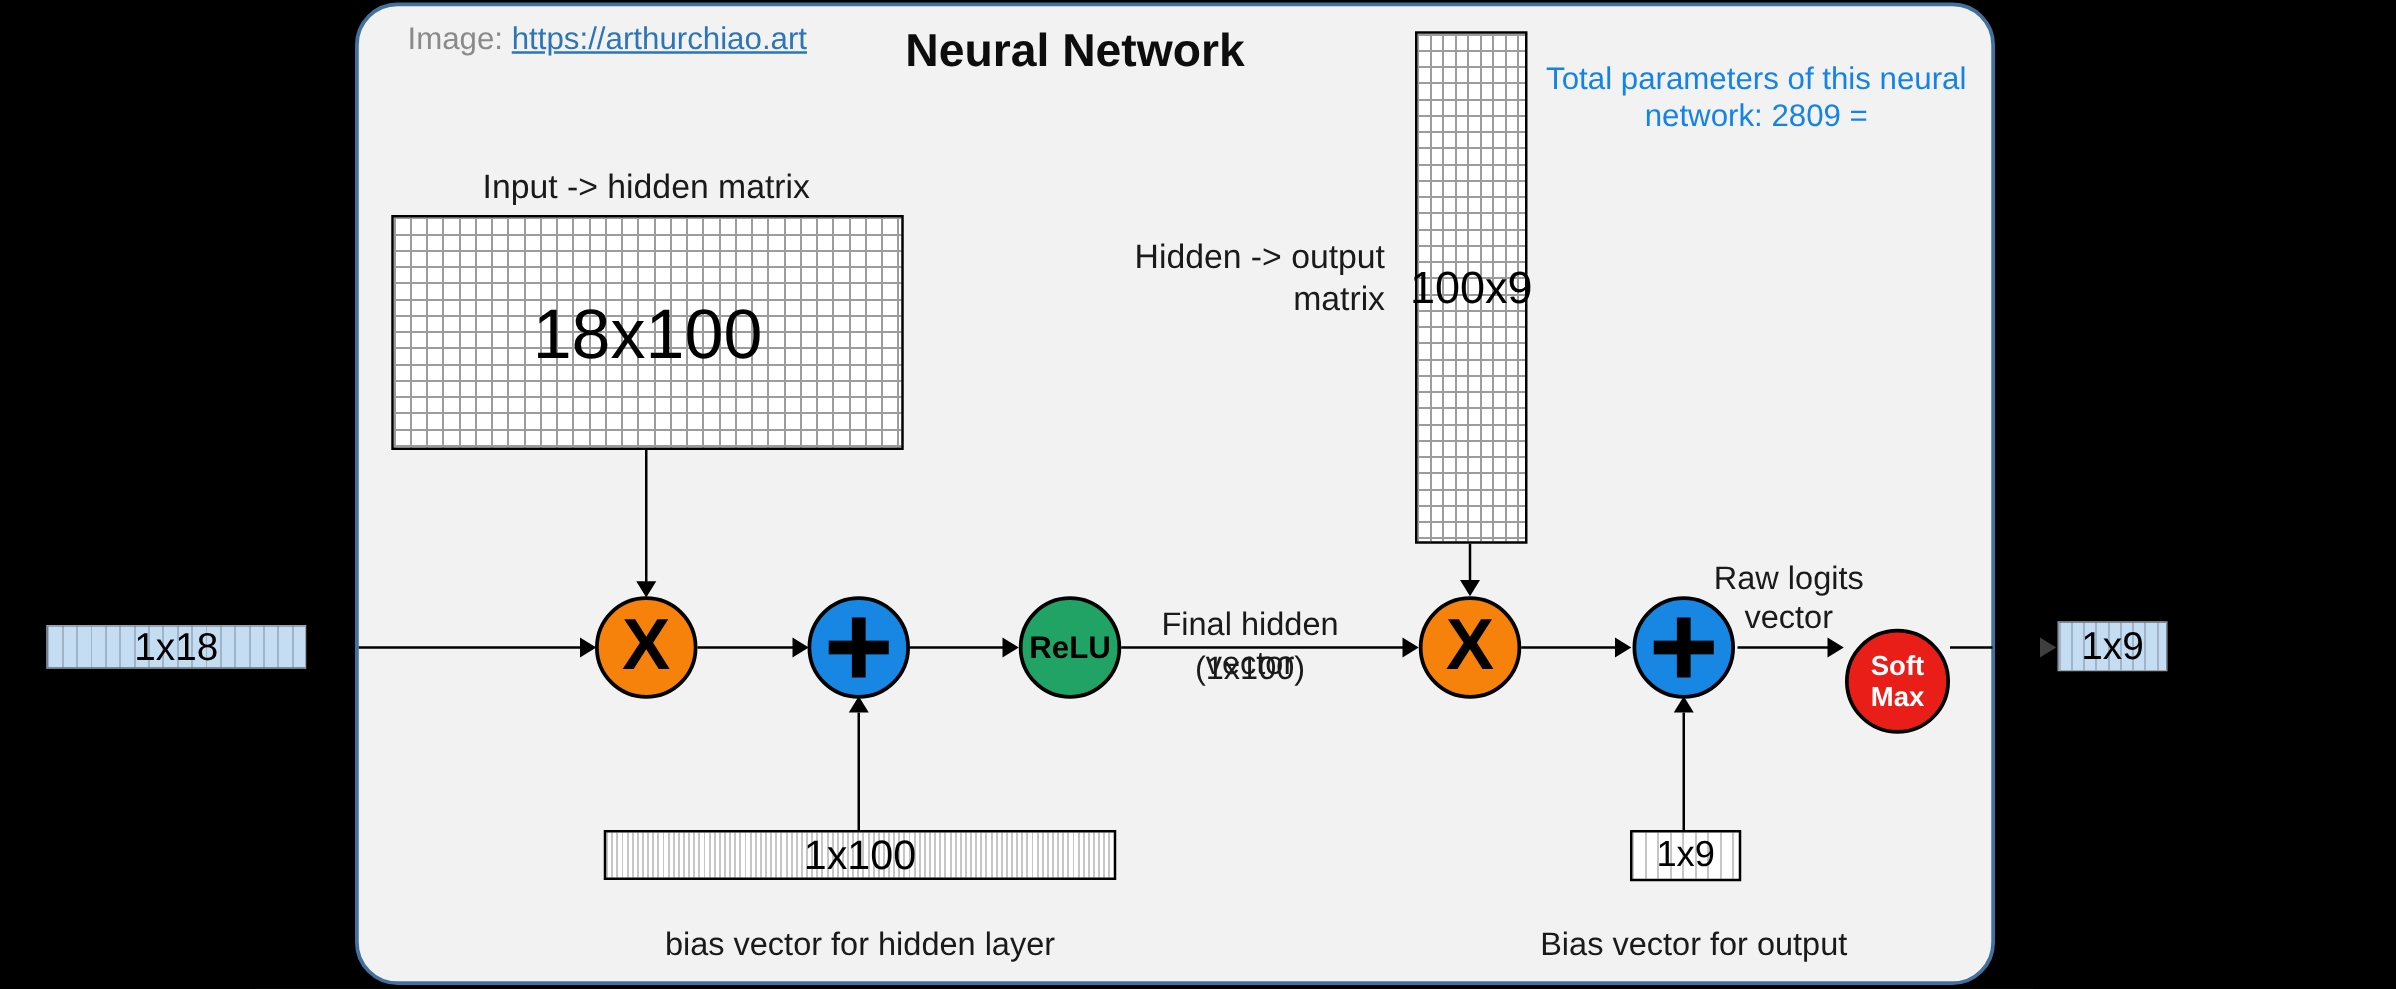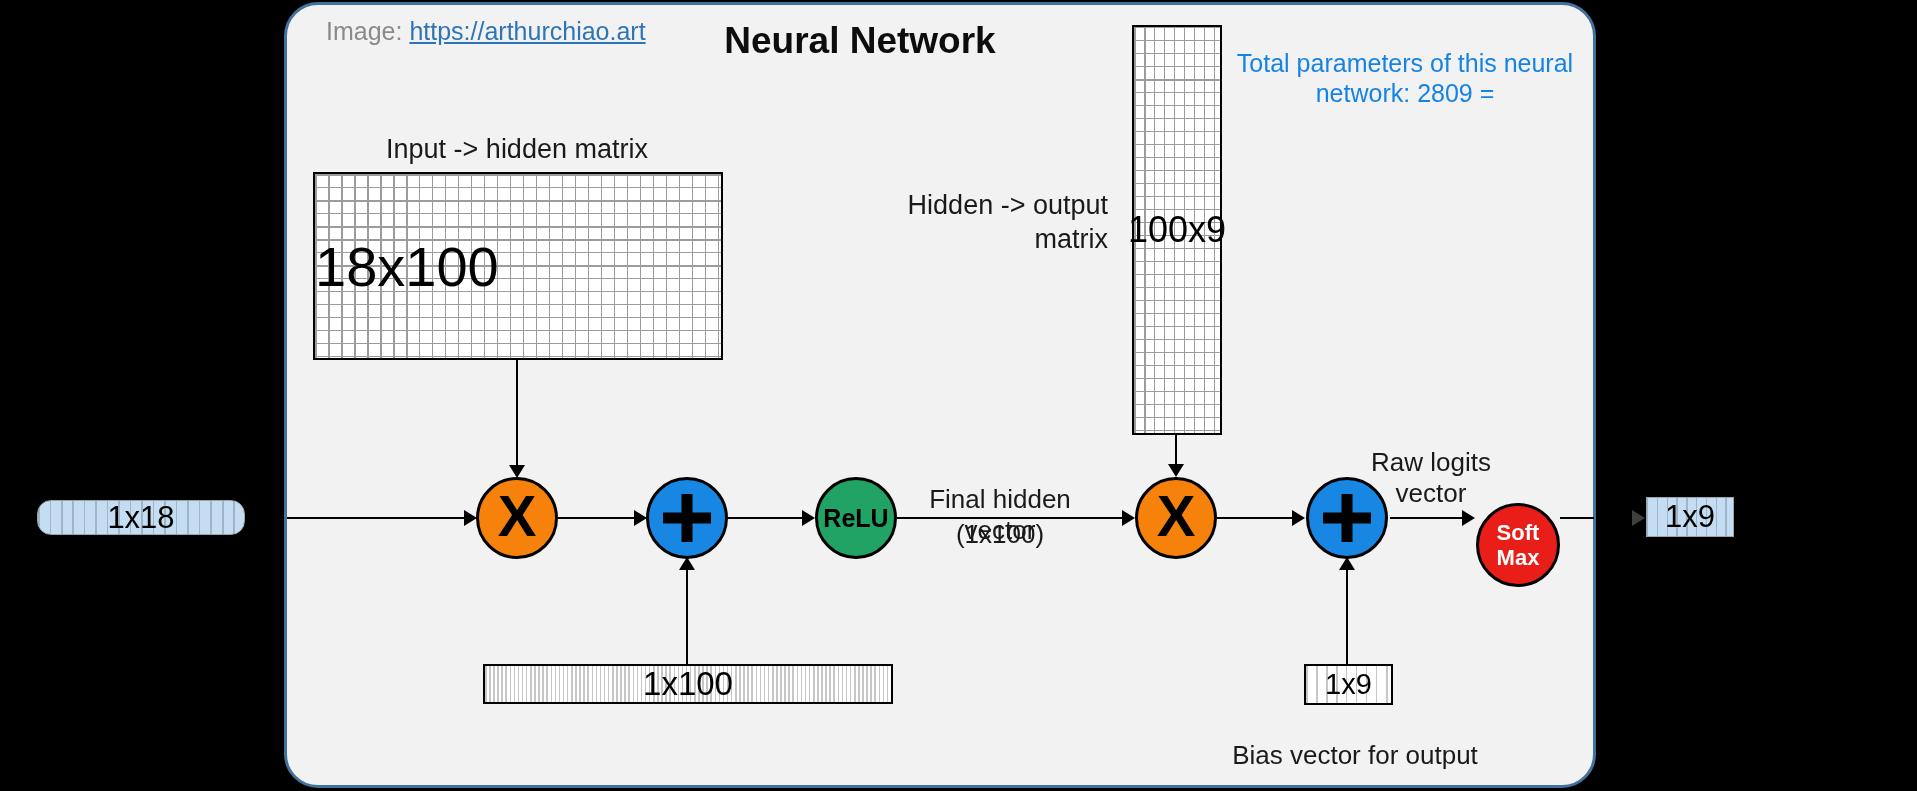--- a/index.html
+++ b/index.html
@@ -19,21 +19,21 @@
   .title { left:640px; top:20px; width:440px; text-align:center; font-size:37px; font-weight:bold; color:#0d0d0d; }
   .notes { left:1225px; top:48px; width:360px; text-align:center; font-size:25px; line-height:30px; }
   .notes .blue { color:#1583E5; }
   .notes .black { color:#000; }
 
   
   .grid-h { background-color:#fff;
     background-image:
       repeating-linear-gradient(to right, #9c9c9c 0 1.5px, transparent 1.5px 13px),
       repeating-linear-gradient(to bottom, #9c9c9c 0 1.5px, transparent 1.5px 13px);
-    border:2.5px solid #000; display:flex; align-items:center; justify-content:flex-start; }
+    border:2.5px solid #000; display:flex; align-items:center; justify-content:center; }
   .grid-v { background-color:#fff;
     background-image:
       repeating-linear-gradient(to right, #9c9c9c 0 1.5px, transparent 1.5px 10px),
       repeating-linear-gradient(to bottom, #9c9c9c 0 1.5px, transparent 1.5px 13px);
     border:2.5px solid #000; display:flex; flex-direction:row; align-items:center; justify-content:center; }
 
   .m-input { left:313px; top:172px; width:410px; height:188px; }
   .m-input .dims { font-size:56px; color:#000; }
   .m-output { left:1132px; top:25px; width:90px; height:410px; }
   .m-output .dims { font-size:36px; line-height:44px; color:#000; text-align:center; }
@@ -41,21 +41,21 @@
   .m-input-label { left:367px; top:134px; width:300px; text-align:center; font-size:27px; color:#1a1a1a; }
   .m-output-label { left:878px; top:188px; width:230px; text-align:right; font-size:27px; line-height:34px; color:#1a1a1a; }
 
   
   .vec { display:flex; align-items:center; justify-content:center; color:#000; }
   .vec-blue { background:repeating-linear-gradient(to right, #9fb4c6 0 1.5px, #c5ddf2 1.5px 11.5px); border:1px solid #9aa4ad; }
   .vec-blue9 { background:repeating-linear-gradient(to right, #9fb4c6 0 1.5px, #c5ddf2 1.5px 9.8px); border:1px solid #9aa4ad; }
   .vec-stripe-fine { background:repeating-linear-gradient(to right, #c6c6c6 0 1.5px, #fff 1.5px 4.1px); border:2.5px solid #000; }
   .vec-stripe-med  { background:repeating-linear-gradient(to right, #c6c6c6 0 1.5px, #fff 1.5px 10px); border:2.5px solid #000; }
 
-  .v-in   { left:37px;  top:500px; width:208px; height:35px; font-size:31px;border-radius:14px; }
+  .v-in   { left:37px;  top:500px; width:208px; height:35px; font-size:31px; }
   .v-out  { left:1646px; top:497px; width:88px; height:40px; font-size:31px; }
   .v-bias1 { left:483px; top:664px; width:410px; height:40px; font-size:33px; }
   .v-bias2 { left:1304px; top:664px; width:89px; height:41px; font-size:29px; }
 
   .caption { text-align:center; font-size:26px; color:#1a1a1a; }
   .cap-bias1 { left:488px; top:740px; width:400px; }
   .cap-bias2 { left:1205px; top:740px; width:300px; }
 
   
   .op { position:absolute; width:82px; height:82px; border-radius:50%; border:3px solid #000;
@@ -118,20 +118,21 @@
   <div class="abs vec vec-blue9 v-out">
     <span>1x9</span>
   </div>
 
   <div class="abs vec vec-stripe-fine v-bias1">
     <span>1x100</span>
   </div>
   <div class="abs vec vec-stripe-med v-bias2">
     <span>1x9</span>
   </div>
+  <div class="abs caption cap-bias1">bias vector for hidden layer</div>
   <div class="abs caption cap-bias2">Bias vector for output</div>
 
   <div class="hline" style="left:287px; top:517px; width:179px;"></div>
   <div class="arr-r" style="left:464px; top:510px;"></div>
   <div class="hline" style="left:558px; top:517px; width:78px;"></div>
   <div class="arr-r" style="left:634px; top:510px;"></div>
   <div class="hline" style="left:728px; top:517px; width:76px;"></div>
   <div class="arr-r" style="left:802px; top:510px;"></div>
   <div class="hline" style="left:897px; top:517px; width:227px;"></div>
   <div class="arr-r" style="left:1122px; top:510px;"></div>

